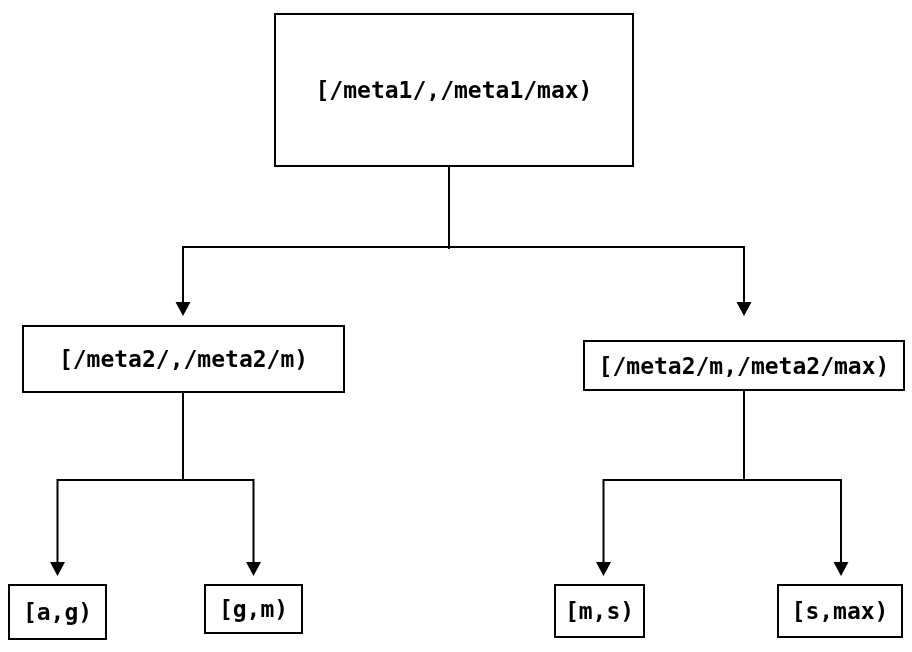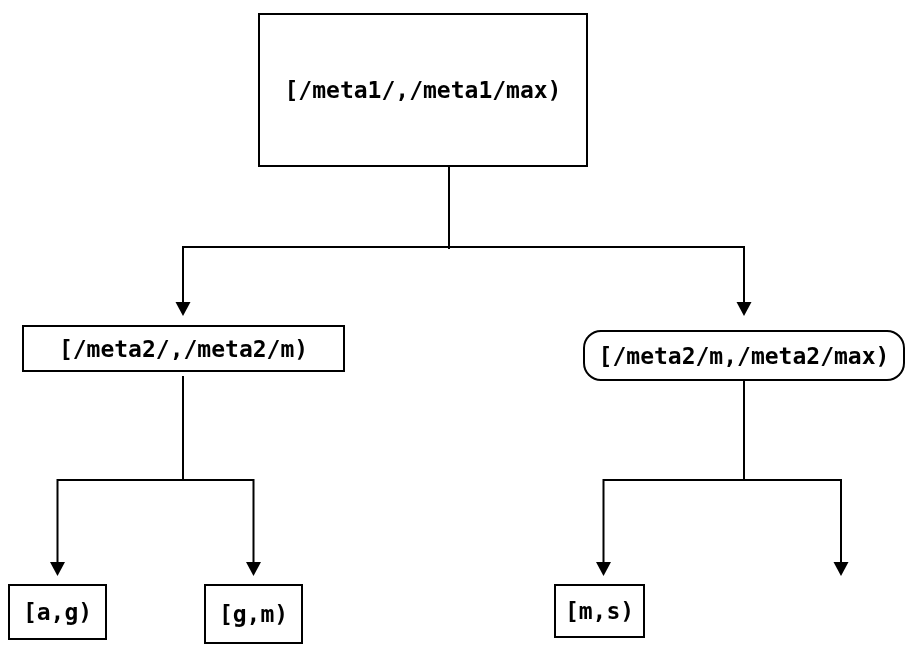--- a/index.html
+++ b/index.html
@@ -28,25 +28,25 @@
     border: 2px solid #000000;
     background: #ffffff;
     color: #000000;
     display: flex;
     align-items: center;
     justify-content: center;
     font-weight: bold;
     font-size: 23px;
     white-space: nowrap;
   }
-  .node-root   { left: 258px; top: 13px;  width: 330px; height: 154px; }
-  .node-left   { left: 22px;  top: 325px; width: 323px; height: 47px; }
-  .node-right  { left: 583px; top: 330px; width: 322px; height: 51px; border-radius: 18px; }
+  .node-root   { left: 274px; top: 13px;  width: 360px; height: 154px; }
+  .node-left   { left: 22px;  top: 325px; width: 323px; height: 68px; }
+  .node-right  { left: 583px; top: 340px; width: 322px; height: 51px; }
   .node-leaf-ag   { left: 8px;   top: 584px; width: 99px;  height: 56px; }
-  .node-leaf-gm   { left: 204px; top: 584px; width: 99px;  height: 60px; }
+  .node-leaf-gm   { left: 204px; top: 584px; width: 99px;  height: 50px; }
   .node-leaf-ms   { left: 554px; top: 584px; width: 91px;  height: 54px; }
   .node-leaf-smax { left: 777px; top: 584px; width: 126px; height: 54px; }
 </style>
 </head>
 <body>
 
 <div class="canvas">
 
   <svg class="edges" viewBox="0 0 912 652">
 
@@ -77,14 +77,15 @@
   <div class="node node-left">[/meta2/,/meta2/m)</div>
 
   <div class="node node-right">[/meta2/m,/meta2/max)</div>
 
   <div class="node node-leaf-ag">[a,g)</div>
 
   <div class="node node-leaf-gm">[g,m)</div>
 
   <div class="node node-leaf-ms">[m,s)</div>
 
+  <div class="node node-leaf-smax">[s,max)</div>
 
 </div>
 
 </body></html>

